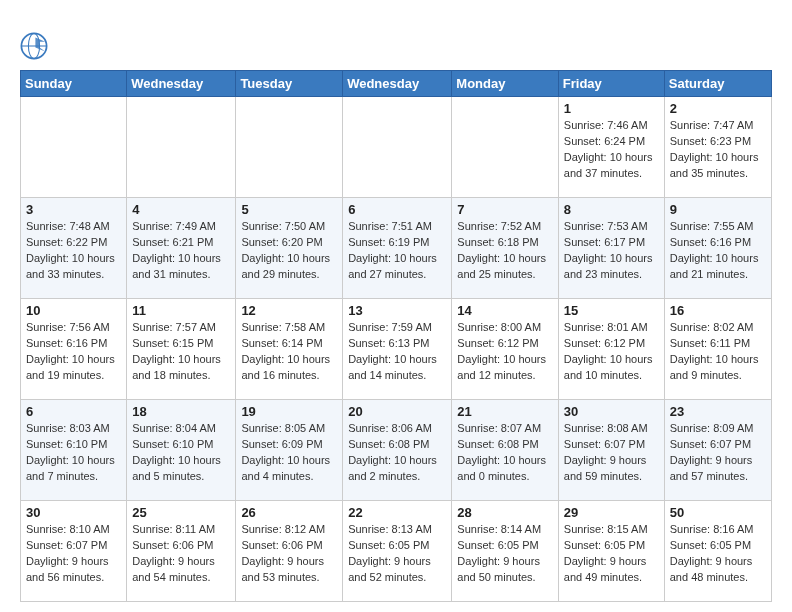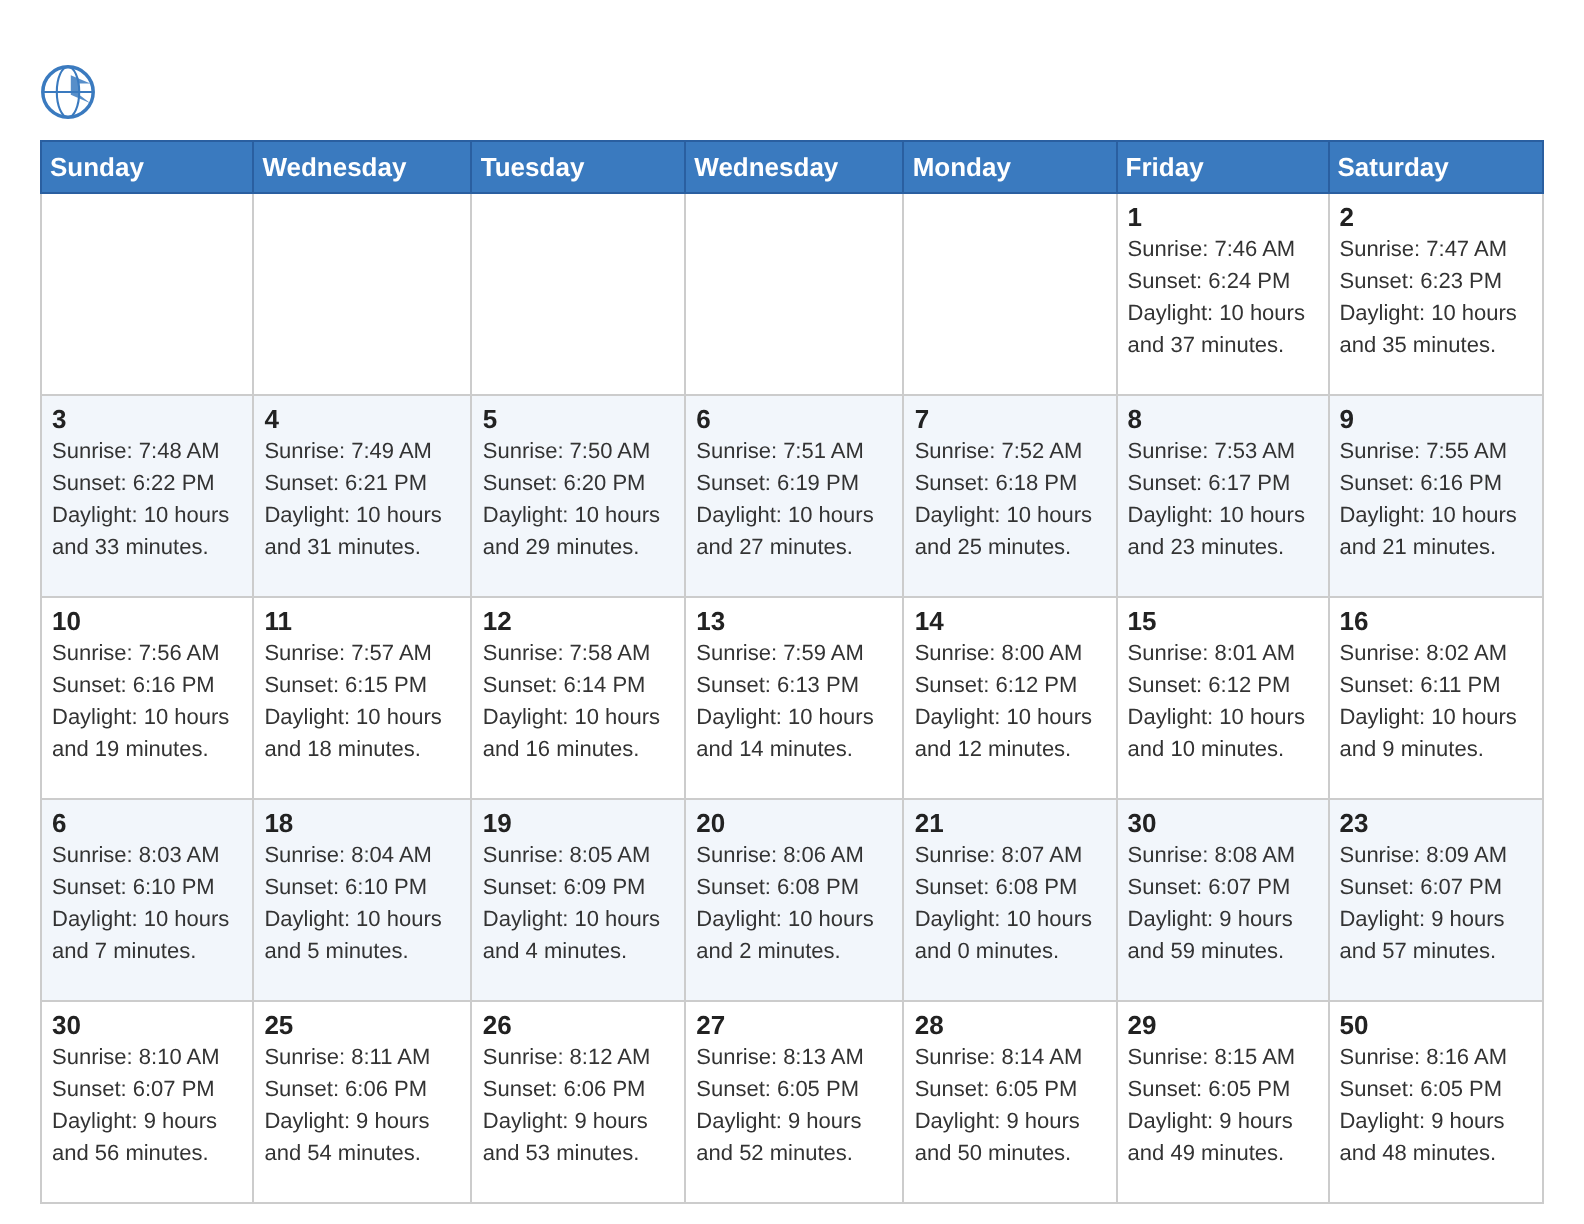--- a/index.html
+++ b/index.html
@@ -256,21 +256,21 @@
           </td>
           <td>
             <span class="day-number">25</span>
             <div class="cell-text">Sunrise: 8:11 AM<br>Sunset: 6:06 PM<br>Daylight: 9 hours and 54 minutes.</div>
           </td>
           <td>
             <span class="day-number">26</span>
             <div class="cell-text">Sunrise: 8:12 AM<br>Sunset: 6:06 PM<br>Daylight: 9 hours and 53 minutes.</div>
           </td>
           <td>
-            <span class="day-number">27</span>
+            <span class="day-number">22</span>
             <div class="cell-text">Sunrise: 8:13 AM<br>Sunset: 6:05 PM<br>Daylight: 9 hours and 52 minutes.</div>
           </td>
           <td>
             <span class="day-number">28</span>
             <div class="cell-text">Sunrise: 8:14 AM<br>Sunset: 6:05 PM<br>Daylight: 9 hours and 50 minutes.</div>
           </td>
           <td>
             <span class="day-number">29</span>
             <div class="cell-text">Sunrise: 8:15 AM<br>Sunset: 6:05 PM<br>Daylight: 9 hours and 49 minutes.</div>
           </td>

